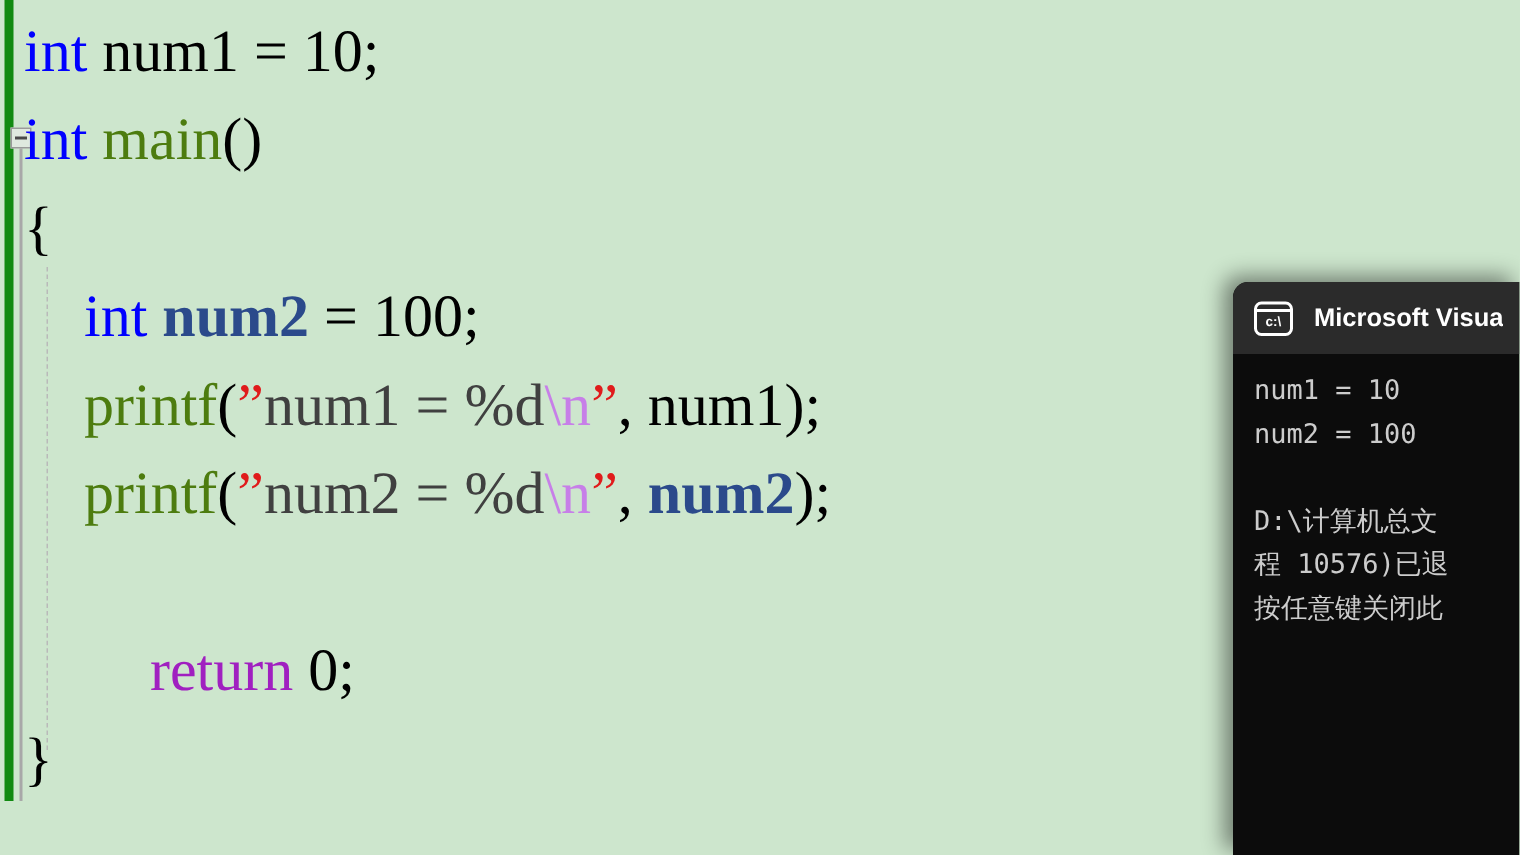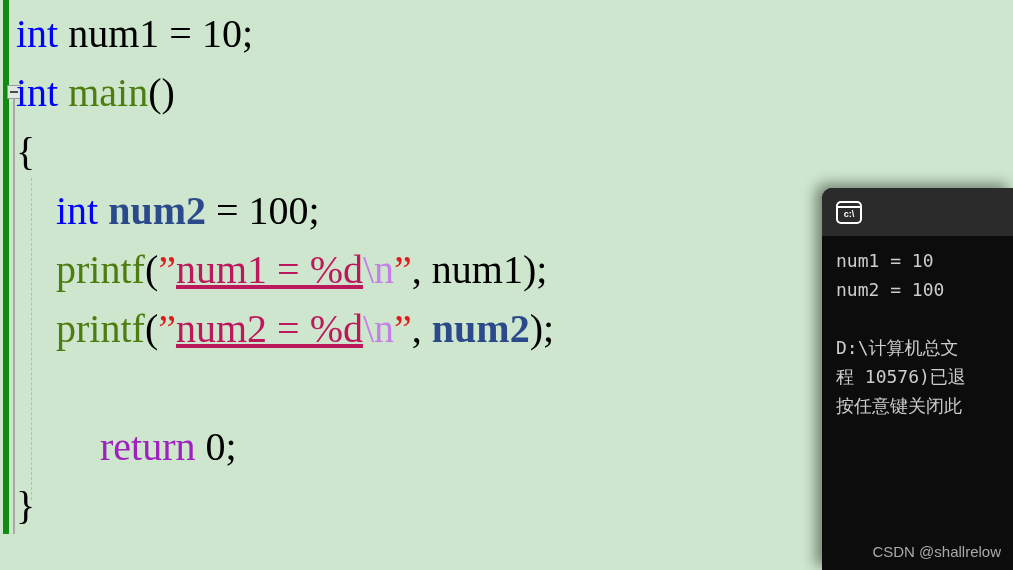--- a/index.html
+++ b/index.html
@@ -82,21 +82,21 @@
     line-height: 59px;
     white-space: pre;
     letter-spacing: 0px;
     color: #000000;
   }
   .code .ln { display: block; height: 59px; }
   .kw      { color: #0000ff; }            
   .fn      { color: #4d7c0f; }            
   .plain   { color: #000000; }
   .local   { color: #2b4a8b; font-weight: bold; }            
-  .str     { color: #be185d; text-decoration: underline; }            
+  .str     { color: #404040; }            
   .strq    { color: #e01b1b; }            
   .esc     { color: #c77fe8; }            
   .ctrl    { color: #a020c0; margin-left: 44px; }            
 
   
   #console {
     position: absolute;
     left: 822px;
     top: 188px;
     width: 191px;
@@ -189,16 +189,16 @@
   <div class="indent-guide"></div>
 
   <div class="code" id="code-block"><span class="ln"><span class="kw">int</span><span class="plain"> num1 = 10;</span></span><span class="ln"><span class="kw">int</span><span class="plain"> </span><span class="fn">main</span><span class="plain">()</span></span><span class="ln"><span class="plain">{</span></span><span class="ln"><span class="plain">    </span><span class="kw">int</span><span class="plain"> </span><span class="local">num2</span><span class="plain"> = 100;</span></span><span class="ln"><span class="plain">    </span><span class="fn">printf</span><span class="plain">(</span><span class="strq">”</span><span class="str">num1 = %d</span><span class="esc">\n</span><span class="strq">”</span><span class="plain">, </span><span class="plain">num1</span><span class="plain">);</span></span><span class="ln"><span class="plain">    </span><span class="fn">printf</span><span class="plain">(</span><span class="strq">”</span><span class="str">num2 = %d</span><span class="esc">\n</span><span class="strq">”</span><span class="plain">, </span><span class="local">num2</span><span class="plain">);</span></span><span class="ln">&nbsp;</span><span class="ln"><span class="plain">    </span><span class="ctrl">return</span><span class="plain"> 0;</span></span><span class="ln"><span class="plain">}</span></span></div>
 </div>
 
 <div id="console">
   <div id="console-titlebar">
     <span class="cmd-icon">
       <span>c:\</span>
     </span>
+    <span id="console-title">Microsoft Visua</span>
   </div>
   <div id="console-body"><span class="cl">num1 = 10</span><span class="cl">num2 = 100</span><span class="cl">&nbsp;</span><span class="cl">D:\计算机总文</span><span class="cl">程 10576)已退</span><span class="cl">按任意键关闭此</span></div>
-  <div id="watermark">CSDN @shallrelow</div>
 </div>
 
 </body></html>

